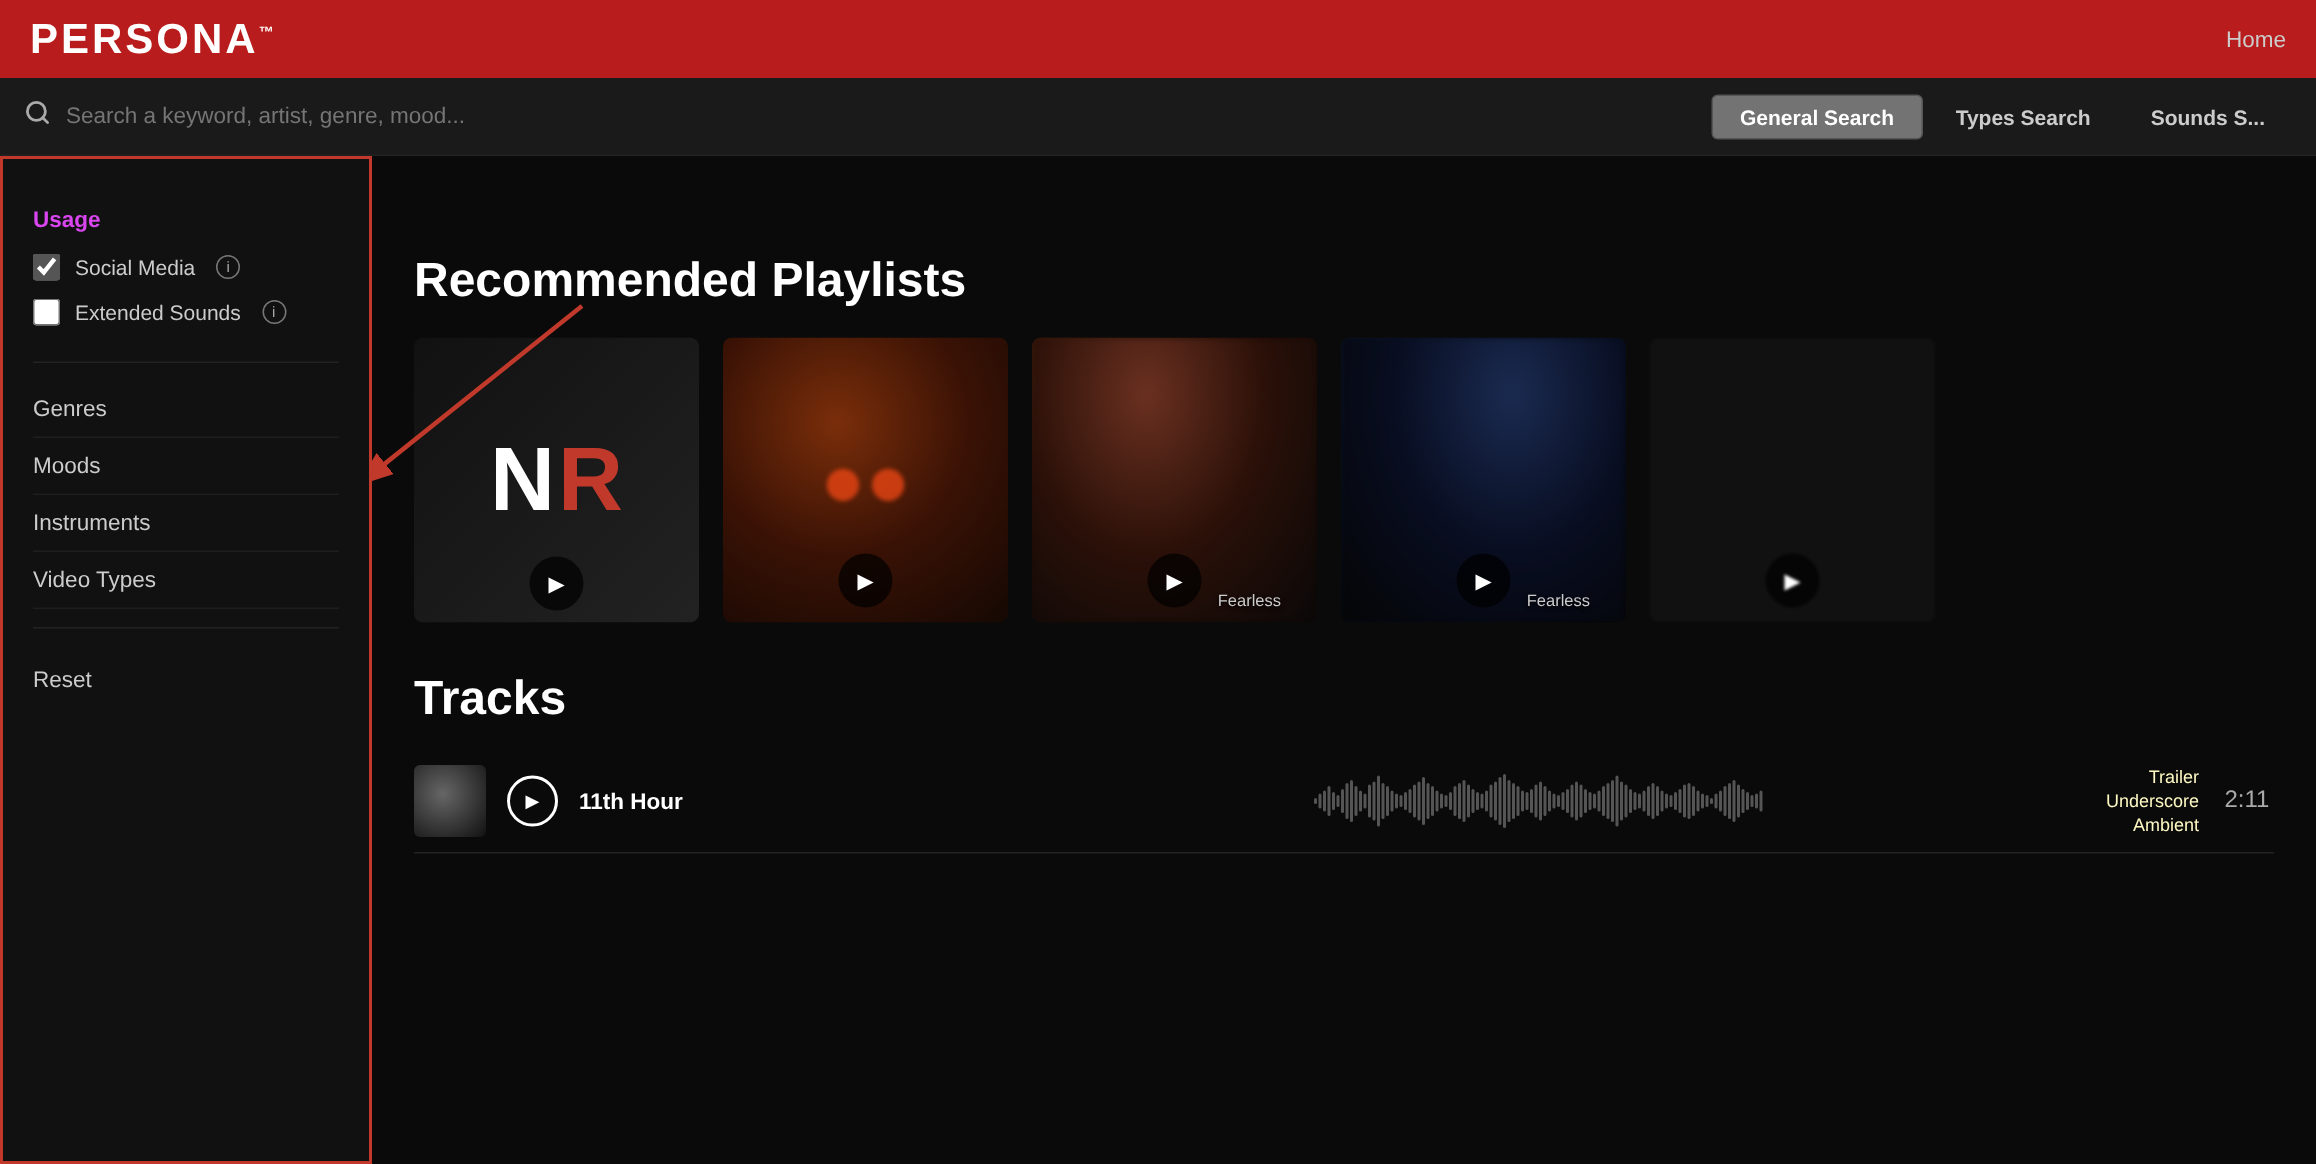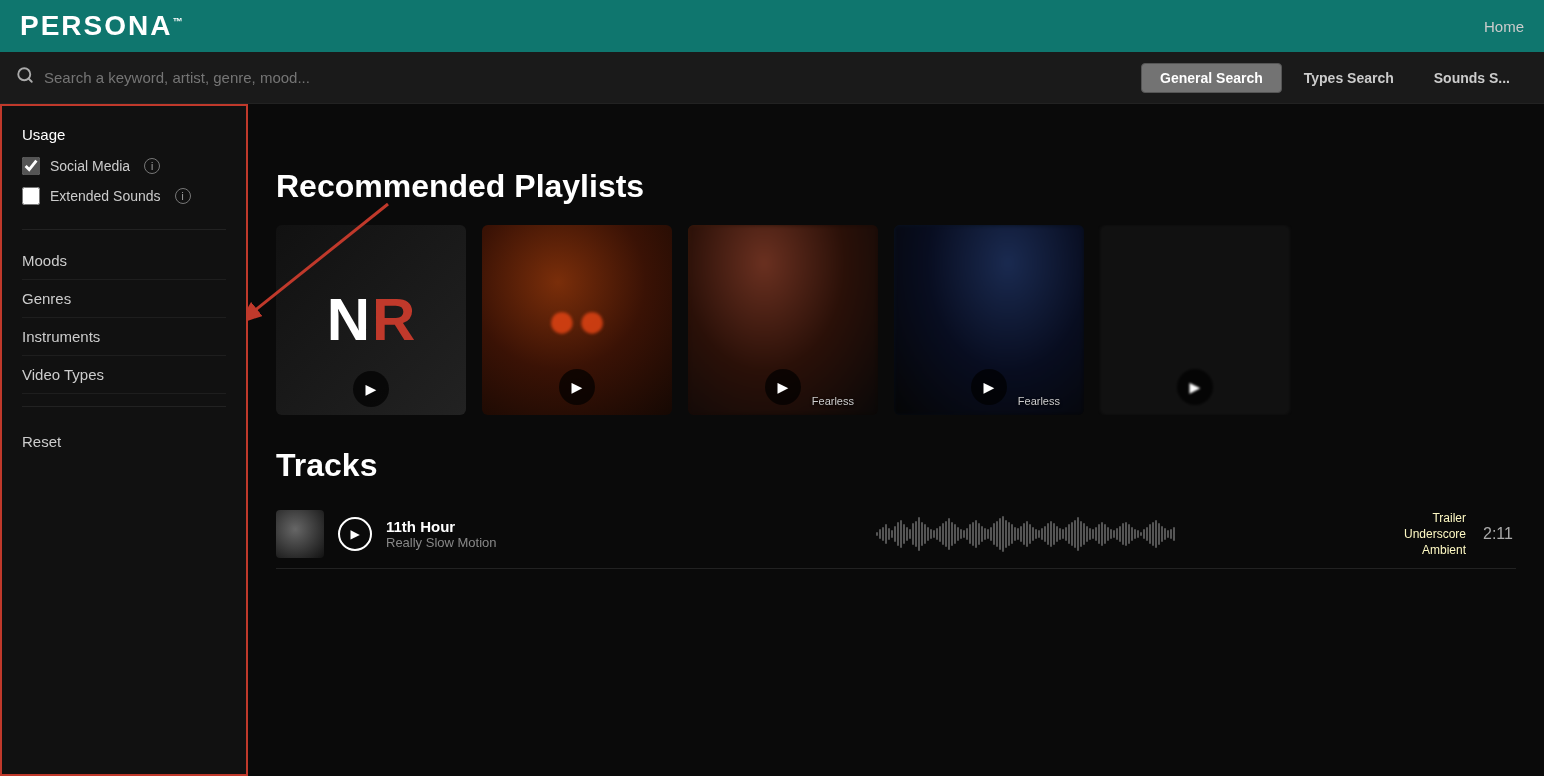--- a/index.html
+++ b/index.html
@@ -10,21 +10,21 @@
       font-family: Arial, Helvetica, sans-serif;
       min-height: 776px;
       overflow: hidden;
     }
 
     
     .top-nav {
       display: flex;
       align-items: center;
       justify-content: space-between;
-      background: #0f766e;
+      background: #b91c1c;
       height: 52px;
       padding: 0 20px;
     }
 
     .logo {
       font-size: 28px;
       font-weight: 900;
       letter-spacing: 2px;
       color: #fff;
       text-transform: uppercase;
@@ -97,24 +97,24 @@
       background: #111;
       border: 2px solid #c0392b;
       padding: 16px 20px;
       display: flex;
       flex-direction: column;
       gap: 0;
     }
 
     .sidebar-section-title {
       font-size: 15px;
-      font-weight: 400;
-      color: #ffffff;
+      font-weight: 700;
+      color: #d946ef;
       margin-bottom: 14px;
-      margin-top: 4px;
+      margin-top: 16px;
     }
 
     .checkbox-item {
       display: flex;
       align-items: center;
       gap: 10px;
       margin-bottom: 12px;
     }
 
     .checkbox-item input[type="checkbox"] {
@@ -368,22 +368,22 @@
     </div>
 
     <div class="checkbox-item">
       <input type="checkbox" id="cb-extended" style="">
       <label class="checkbox-label" for="cb-extended">Extended Sounds</label>
       <span class="info-icon">i</span>
     </div>
 
     <div class="sidebar-divider"></div>
 
+    <div class="sidebar-filter-item">Genres</div>
     <div class="sidebar-filter-item">Moods</div>
-    <div class="sidebar-filter-item">Genres</div>
     <div class="sidebar-filter-item">Instruments</div>
     <div class="sidebar-filter-item">Video Types</div>
 
     <div class="sidebar-divider"></div>
 
     <div class="sidebar-reset">Reset</div>
   </aside>
 
   <main class="content-area" style="position:relative;">
 
@@ -440,21 +440,20 @@
 
     <h2 class="tracks-title">Tracks</h2>
 
     <div class="track-row">
       <div class="track-thumb" style="background:radial-gradient(circle at 40% 40%, #666 0%, #2a2a2a 70%, #111 100%);"></div>
 
       <button class="track-play-btn">▶</button>
 
       <div class="track-info">
         <div class="track-name">11th Hour</div>
-        <div class="track-artist">Really Slow Motion</div>
       </div>
 
       <div class="waveform" id="waveform-1">
           <div class="waveform-bar" style="height: 4.8px;"></div>
           <div class="waveform-bar" style="height: 9.6px;"></div>
           <div class="waveform-bar" style="height: 14.4px;"></div>
           <div class="waveform-bar" style="height: 19.2px;"></div>
           <div class="waveform-bar" style="height: 12px;"></div>
           <div class="waveform-bar" style="height: 7.2px;"></div>
           <div class="waveform-bar" style="height: 16.8px;"></div>

